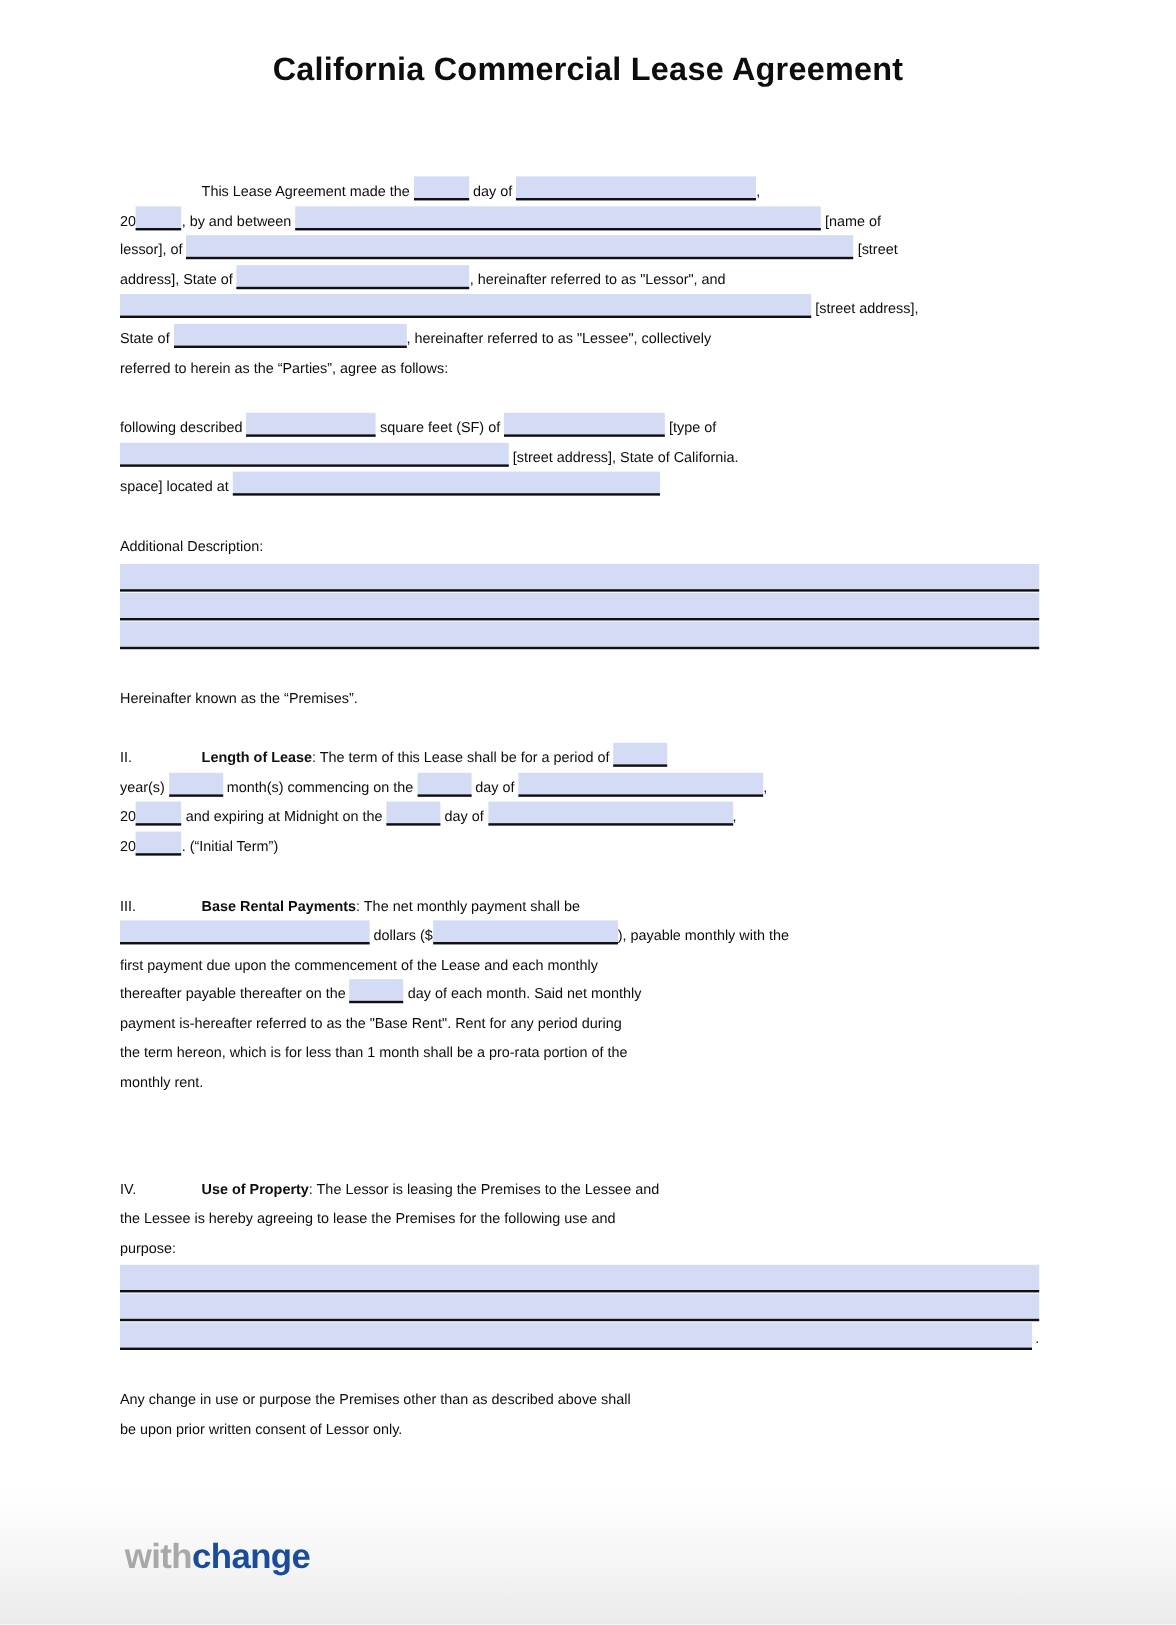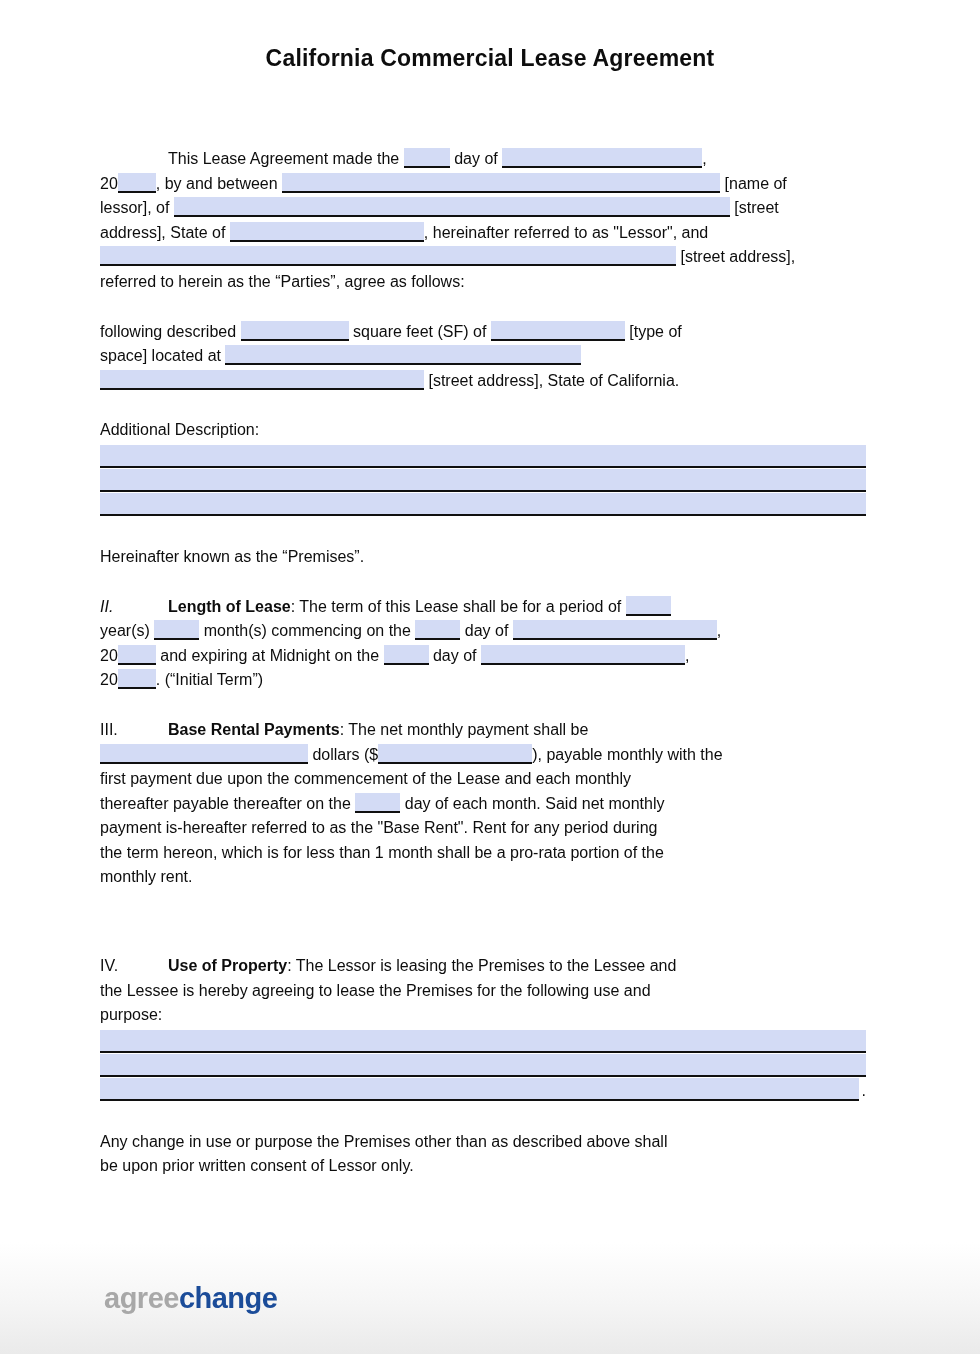--- a/index.html
+++ b/index.html
@@ -13,30 +13,30 @@
   .page{
     position:relative;
     width:980px;height:1354px;
     background:#ffffff;
     overflow:hidden;
     font-family:"Liberation Sans", sans-serif;
     color:var(--ink);
   }
   .doc-title{
     margin:42px 0 0 0;
-    font-size:23px;
+    font-size:27px;
     line-height:32px;
     font-weight:bold;
     text-align:center;
     letter-spacing:0.2px;
   }
   .content{
     width:766px;
     margin:73px 0 0 100px;
-    font-size:16px;
+    font-size:12px;
     line-height:24.6px;
   }
   .para{margin:0 0 25px 0;}
   .line{white-space:pre; min-height:24.6px;}
   .tab{display:inline-block; width:68px;}
   .bold{font-weight:bold;}
   .blank{
     display:inline-block;
     height:20px;
     vertical-align:-4px;
@@ -78,46 +78,47 @@
 <div class="page" data-name="document-page">
   <h1 class="doc-title" data-name="page-title">California Commercial Lease Agreement</h1>
 
   <main class="content" data-name="document-blocks">
       <div class="para" data-name="intro-paragraph">
         <div class="line" data-name="text-line"><span data-name="text-run" class="tab" style="width: 68px;"></span><span data-name="text-run">This Lease Agreement made the </span><span class="blank" data-name="blank-field" style="width: 46px;"></span><span data-name="text-run"> day of </span><span class="blank" data-name="blank-field" style="width: 200px;"></span><span data-name="text-run">,</span></div>
         <div class="line" data-name="text-line"><span data-name="text-run">20</span><span class="blank" data-name="blank-field" style="width: 38px;"></span><span data-name="text-run">, by and between </span><span class="blank" data-name="blank-field" style="width: 438px;"></span><span data-name="text-run"> [name of</span></div>
         <div class="line" data-name="text-line"><span data-name="text-run">lessor], of </span><span class="blank" data-name="blank-field" style="width: 556px;"></span><span data-name="text-run"> [street</span></div>
         <div class="line" data-name="text-line"><span data-name="text-run">address], State of </span><span class="blank" data-name="blank-field" style="width: 194px;"></span><span data-name="text-run">, hereinafter referred to as "Lessor", and</span></div>
         <div class="line" data-name="text-line"><span class="blank" data-name="blank-field" style="width: 576px;"></span><span data-name="text-run"> [street address],</span></div>
+        <div class="line" data-name="text-line"><span data-name="text-run">State of </span><span class="blank" data-name="blank-field" style="width: 194px;"></span><span data-name="text-run">, hereinafter referred to as "Lessee", collectively</span></div>
         <div class="line" data-name="text-line"><span data-name="text-run">referred to herein as the “Parties”, agree as follows:</span></div>
       </div>
       <div class="para" data-name="section-property-description">
         <div class="line" data-name="text-line"><span data-name="text-run">following described </span><span class="blank" data-name="blank-field" style="width: 108px;"></span><span data-name="text-run"> square feet (SF) of </span><span class="blank" data-name="blank-field" style="width: 134px;"></span><span data-name="text-run"> [type of</span></div>
+        <div class="line" data-name="text-line"><span class="blank" data-name="blank-field" style="width: 324px;"></span><span data-name="text-run"> [street address], State of California.</span></div>
         <div class="line" data-name="text-line"><span data-name="text-run">space] located at </span><span class="blank" data-name="blank-field" style="width: 356px;"></span></div>
-        <div class="line" data-name="text-line"><span class="blank" data-name="blank-field" style="width: 324px;"></span><span data-name="text-run"> [street address], State of California.</span></div>
       </div>
       <div class="para" data-name="additional-description-label">
         <div class="line" data-name="text-line"><span data-name="text-run">Additional Description:</span></div>
       </div>
       <div class="blanks" data-name="additional-description-lines">
         <div class="blankrow" data-name="blank-row">
           <div class="blankline" data-name="blank-line"></div>
         </div>
         <div class="blankrow" data-name="blank-row">
           <div class="blankline" data-name="blank-line"></div>
         </div>
         <div class="blankrow" data-name="blank-row">
           <div class="blankline" data-name="blank-line"></div>
         </div>
       </div>
       <div class="para" data-name="premises-note">
         <div class="line" data-name="text-line"><span data-name="text-run">Hereinafter known as the “Premises”.</span></div>
       </div>
       <div class="para" data-name="section-length-of-lease">
-        <div class="line" data-name="text-line"><span data-name="text-run" class="tab" style="width: 68px; font-style: italic;">II.</span><span class="bold" data-name="section-heading">Length of Lease</span><span data-name="text-run">: The term of this Lease shall be for a period of </span><span class="blank" data-name="blank-field" style="width: 45px;"></span></div>
+        <div class="line" data-name="text-line"><span data-name="text-run" class="tab" style="width: 68px;">II.</span><span class="bold" data-name="section-heading">Length of Lease</span><span data-name="text-run">: The term of this Lease shall be for a period of </span><span class="blank" data-name="blank-field" style="width: 45px;"></span></div>
         <div class="line" data-name="text-line"><span data-name="text-run">year(s) </span><span class="blank" data-name="blank-field" style="width: 45px;"></span><span data-name="text-run"> month(s) commencing on the </span><span class="blank" data-name="blank-field" style="width: 45px;"></span><span data-name="text-run"> day of </span><span class="blank" data-name="blank-field" style="width: 204px;"></span><span data-name="text-run">,</span></div>
         <div class="line" data-name="text-line"><span data-name="text-run">20</span><span class="blank" data-name="blank-field" style="width: 38px;"></span><span data-name="text-run"> and expiring at Midnight on the </span><span class="blank" data-name="blank-field" style="width: 45px;"></span><span data-name="text-run"> day of </span><span class="blank" data-name="blank-field" style="width: 204px;"></span><span data-name="text-run">,</span></div>
         <div class="line" data-name="text-line"><span data-name="text-run">20</span><span class="blank" data-name="blank-field" style="width: 38px;"></span><span data-name="text-run">. (“Initial Term”)</span></div>
       </div>
       <div class="para" data-name="section-base-rental-payments">
         <div class="line" data-name="text-line"><span data-name="text-run" class="tab" style="width: 68px;">III.</span><span class="bold" data-name="section-heading">Base Rental Payments</span><span data-name="text-run">: The net monthly payment shall be</span></div>
         <div class="line" data-name="text-line"><span class="blank" data-name="blank-field" style="width: 208px;"></span><span data-name="text-run"> dollars ($</span><span class="blank" data-name="blank-field" style="width: 154px;"></span><span data-name="text-run">), payable monthly with the</span></div>
         <div class="line" data-name="text-line"><span data-name="text-run">first payment due upon the commencement of the Lease and each monthly</span></div>
         <div class="line" data-name="text-line"><span data-name="text-run">thereafter payable thereafter on the </span><span class="blank" data-name="blank-field" style="width: 45px;"></span><span data-name="text-run"> day of each month. Said net monthly</span></div>
         <div class="line" data-name="text-line"><span data-name="text-run">payment is-hereafter referred to as the "Base Rent". Rent for any period during</span></div>
@@ -142,16 +143,16 @@
         </div>
       </div>
       <div class="para" data-name="use-change-note">
         <div class="line" data-name="text-line"><span data-name="text-run">Any change in use or purpose the Premises other than as described above shall</span></div>
         <div class="line" data-name="text-line"><span data-name="text-run">be upon prior written consent of Lessor only.</span></div>
       </div>
     </main>
 
   <div class="footer" data-name="footer">
     <div class="logo" data-name="freeforms-logo">
-      <span class="logo-free" data-name="logo-text-free">agree</span><span class="logo-forms" data-name="logo-text-forms">change</span>
+      <span class="logo-free" data-name="logo-text-free">with</span><span class="logo-forms" data-name="logo-text-forms">change</span>
     </div>
   </div>
 </div>
 
 </body></html>

